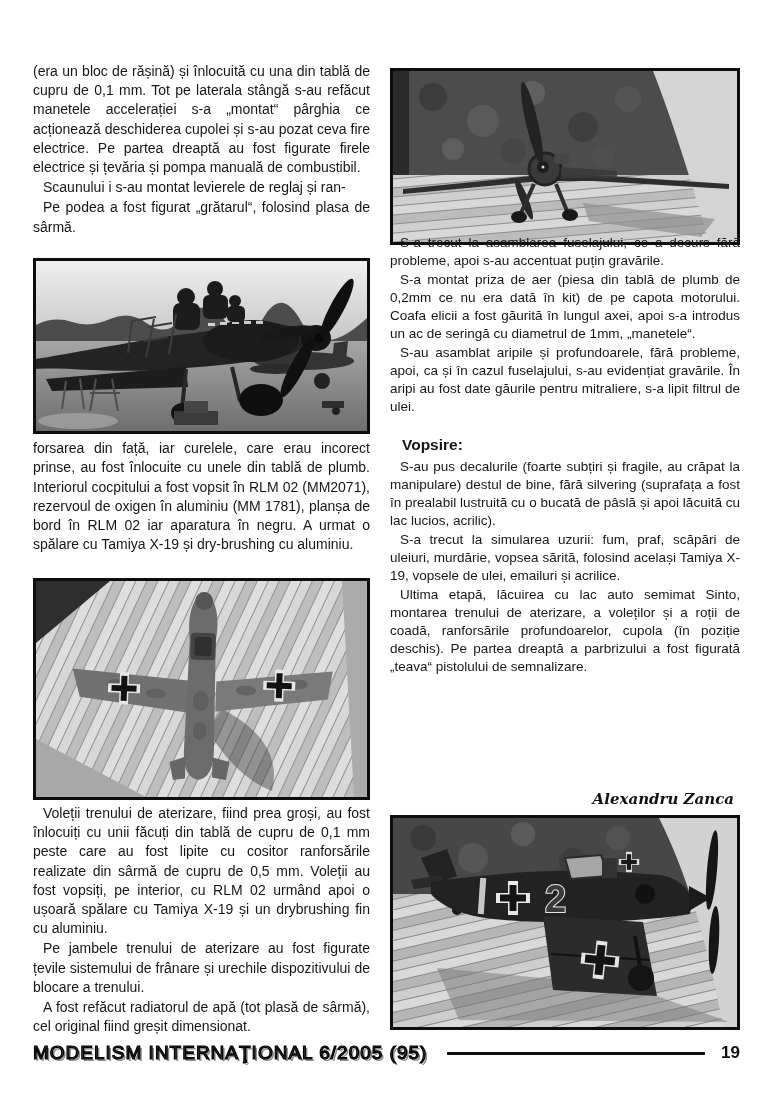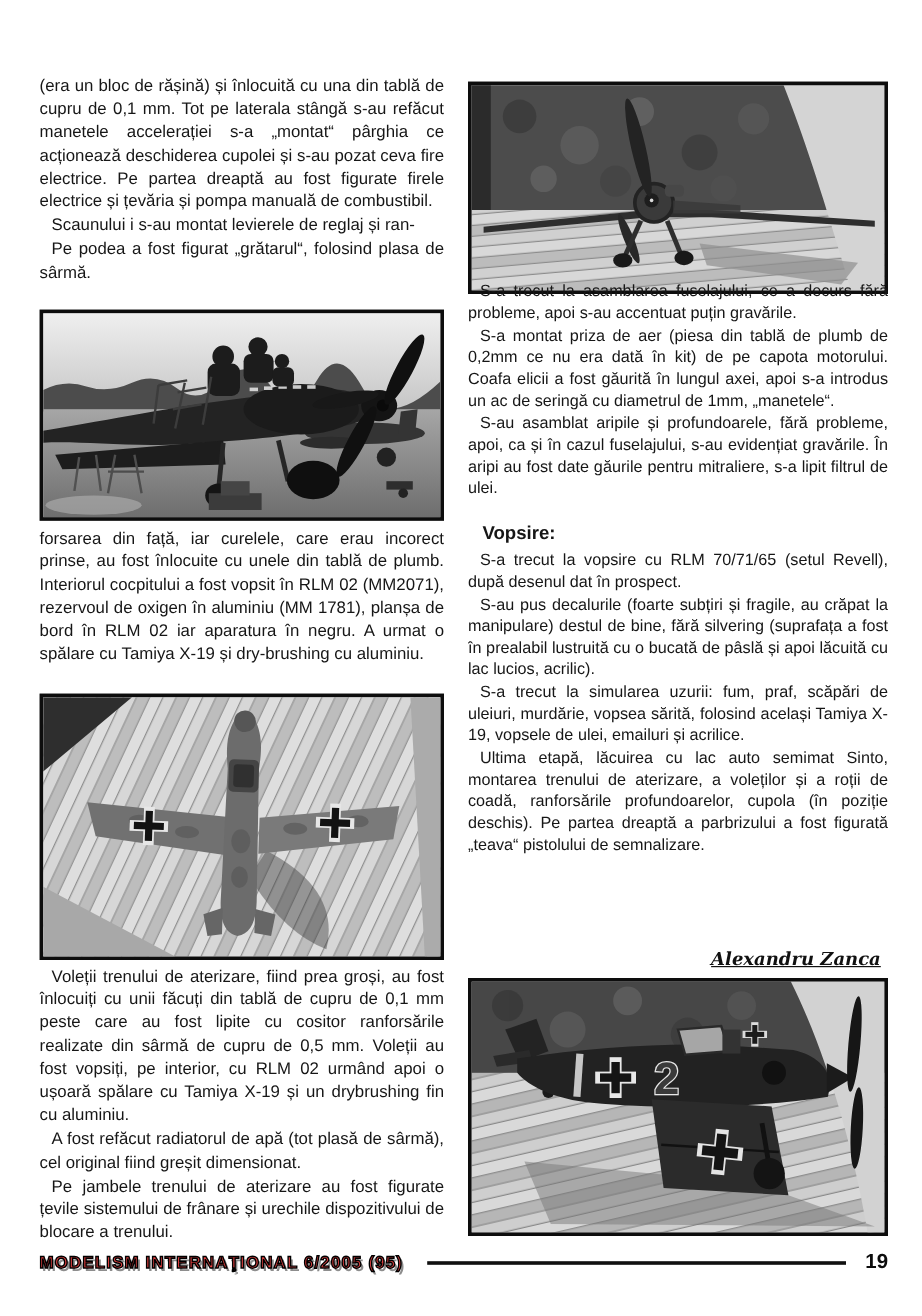--- a/index.html
+++ b/index.html
@@ -23,36 +23,36 @@
   .tblock p{margin:0 0 1px 0;text-indent:10px;}
   .tblock p.noindent{text-indent:0;}
   #left-text-1{left:33px;top:62px;width:337px;font-size:14px;line-height:19.2px;}
   #left-text-2{left:33px;top:439px;width:337px;font-size:14px;line-height:19.3px;}
   #left-text-3{left:33px;top:804px;width:337px;font-size:14px;line-height:19.2px;height:236px;overflow:hidden;}
   #right-text-1{left:390px;top:234px;width:350px;font-size:13.5px;line-height:18.0px;height:542px;overflow:hidden;}
   .vopsire{font-size:15.5px;font-weight:bold;margin:20px 0 4px 12px;}
 
   .signature{
     position:absolute;left:390px;top:790px;width:344px;text-align:right;
-    font-family:"DejaVu Serif",serif;font-style:italic;font-weight:bold;font-size:15px;color:#111;text-decoration:underline;
+    font-family:"DejaVu Serif",serif;font-style:italic;font-weight:bold;font-size:15px;color:#111;
   }
 
   
   .photo{position:absolute;border:3px solid #0d0d0d;background:#bdbdbd;}
   .photo svg{display:block;}
   #photo-1{left:33px;top:258px;width:331px;height:170px;}
   #photo-2{left:33px;top:578px;width:331px;height:216px;}
   #photo-3{left:390px;top:68px;width:344px;height:171px;}
   #photo-4{left:390px;top:815px;width:344px;height:209px;}
 
   
   .footer{position:absolute;left:33px;top:1042px;width:707px;display:flex;align-items:center;}
   .footer-brand{
-    font-size:14px;font-weight:700;letter-spacing:1px;white-space:nowrap;
-    color:#ef4444;-webkit-text-stroke:1.2px #000;text-shadow:2px 2px 0 #8d8d8d;
+    font-size:19px;font-weight:400;letter-spacing:1px;white-space:nowrap;
+    color:#404040;-webkit-text-stroke:1.2px #000;text-shadow:2px 2px 0 #8d8d8d;
   }
   .footer-line{flex:1;height:3px;background:#101010;margin:0 16px 0 20px;}
   .footer-page{font-size:17px;font-weight:bold;color:#0c0c0c;}
 </style>
 </head>
 <body>
 
 <div class="page">
 
 
@@ -183,22 +183,22 @@
             <rect x="-4.5" y="-16" width="9" height="32" fill="#e6e6e6"></rect>
           <rect x="-12.5" y="-3" width="25" height="6" fill="#121212"></rect>
             <rect x="-3" y="-12.5" width="6" height="25" fill="#121212"></rect>
         </g>
       </g>
     </svg>
   </div>
 
   <div class="tblock" id="left-text-3">
     <p>Voleții trenului de aterizare, fiind prea groși, au fost înlocuiți cu unii făcuți din tablă de cupru de 0,1 mm peste care au fost lipite cu cositor ranforsările realizate din sârmă de cupru de 0,5 mm. Voleții au fost vopsiți, pe interior, cu RLM 02 urmând apoi o ușoară spălare cu Tamiya X-19 și un drybrushing fin cu aluminiu.</p>
+    <p>Pe jambele trenului de aterizare au fost figurate țevile sistemului de frânare și urechile dispozitivului de blocare a trenului.</p>
     <p>A fost refăcut radiatorul de apă (tot plasă de sârmă), cel original fiind greșit dimensionat.</p>
-    <p>Pe jambele trenului de aterizare au fost figurate țevile sistemului de frânare și urechile dispozitivului de blocare a trenului.</p>
   </div>
 
   <div class="photo" id="photo-3">
     <svg width="344" height="171" viewBox="0 0 344 171">
       <defs>
         <pattern id="p3planks" width="40" height="27" patternUnits="userSpaceOnUse" patternTransform="rotate(-5)">
           <rect width="40" height="27" fill="#c9c9c9"></rect>
           <rect y="0" width="40" height="8" fill="#d8d8d8"></rect>
           <rect y="9" width="40" height="8" fill="#bcbcbc"></rect>
           <rect y="18" width="40" height="8" fill="#d0d0d0"></rect>
@@ -238,21 +238,20 @@
         <ellipse cx="177" cy="144" rx="8" ry="6" fill="#191919"></ellipse>
       </g>
     </svg>
   </div>
 
   <div class="tblock" id="right-text-1">
     <p>S-a trecut la asamblarea fuselajului, ce a decurs fără probleme, apoi s-au accentuat puțin gravările.</p>
     <p>S-a montat priza de aer (piesa din tablă de plumb de 0,2mm ce nu era dată în kit) de pe capota motorului. Coafa elicii a fost găurită în lungul axei, apoi s-a introdus un ac de seringă cu diametrul de 1mm, „manetele“.</p>
     <p>S-au asamblat aripile și profundoarele, fără probleme, apoi, ca și în cazul fuselajului, s-au evidențiat gravările. În aripi au fost date găurile pentru mitraliere, s-a lipit filtrul de ulei.</p>
     <div class="vopsire">Vopsire:</div>
-    <p>S-a trecut la vopsire cu RLM 70/71/65 (setul Revell), după desenul dat în prospect.</p>
     <p>S-au pus decalurile (foarte subțiri și fragile, au crăpat la manipulare) destul de bine, fără silvering (suprafața a fost în prealabil lustruită cu o bucată de pâslă și apoi lăcuită cu lac lucios, acrilic).</p>
     <p>S-a trecut la simularea uzurii: fum, praf, scăpări de uleiuri, murdărie, vopsea sărită, folosind același Tamiya X-19, vopsele de ulei, emailuri și acrilice.</p>
     <p>Ultima etapă, lăcuirea cu lac auto semimat Sinto, montarea trenului de aterizare, a voleților și a roții de coadă, ranforsările profundoarelor, cupola (în poziție deschis). Pe partea dreaptă a parbrizului a fost figurată „teava“ pistolului de semnalizare.</p>
   </div>
 
   <div class="signature">Alexandru Zanca</div>
 
   <div class="photo" id="photo-4">
     <svg width="344" height="209" viewBox="0 0 344 209">
       <defs>

